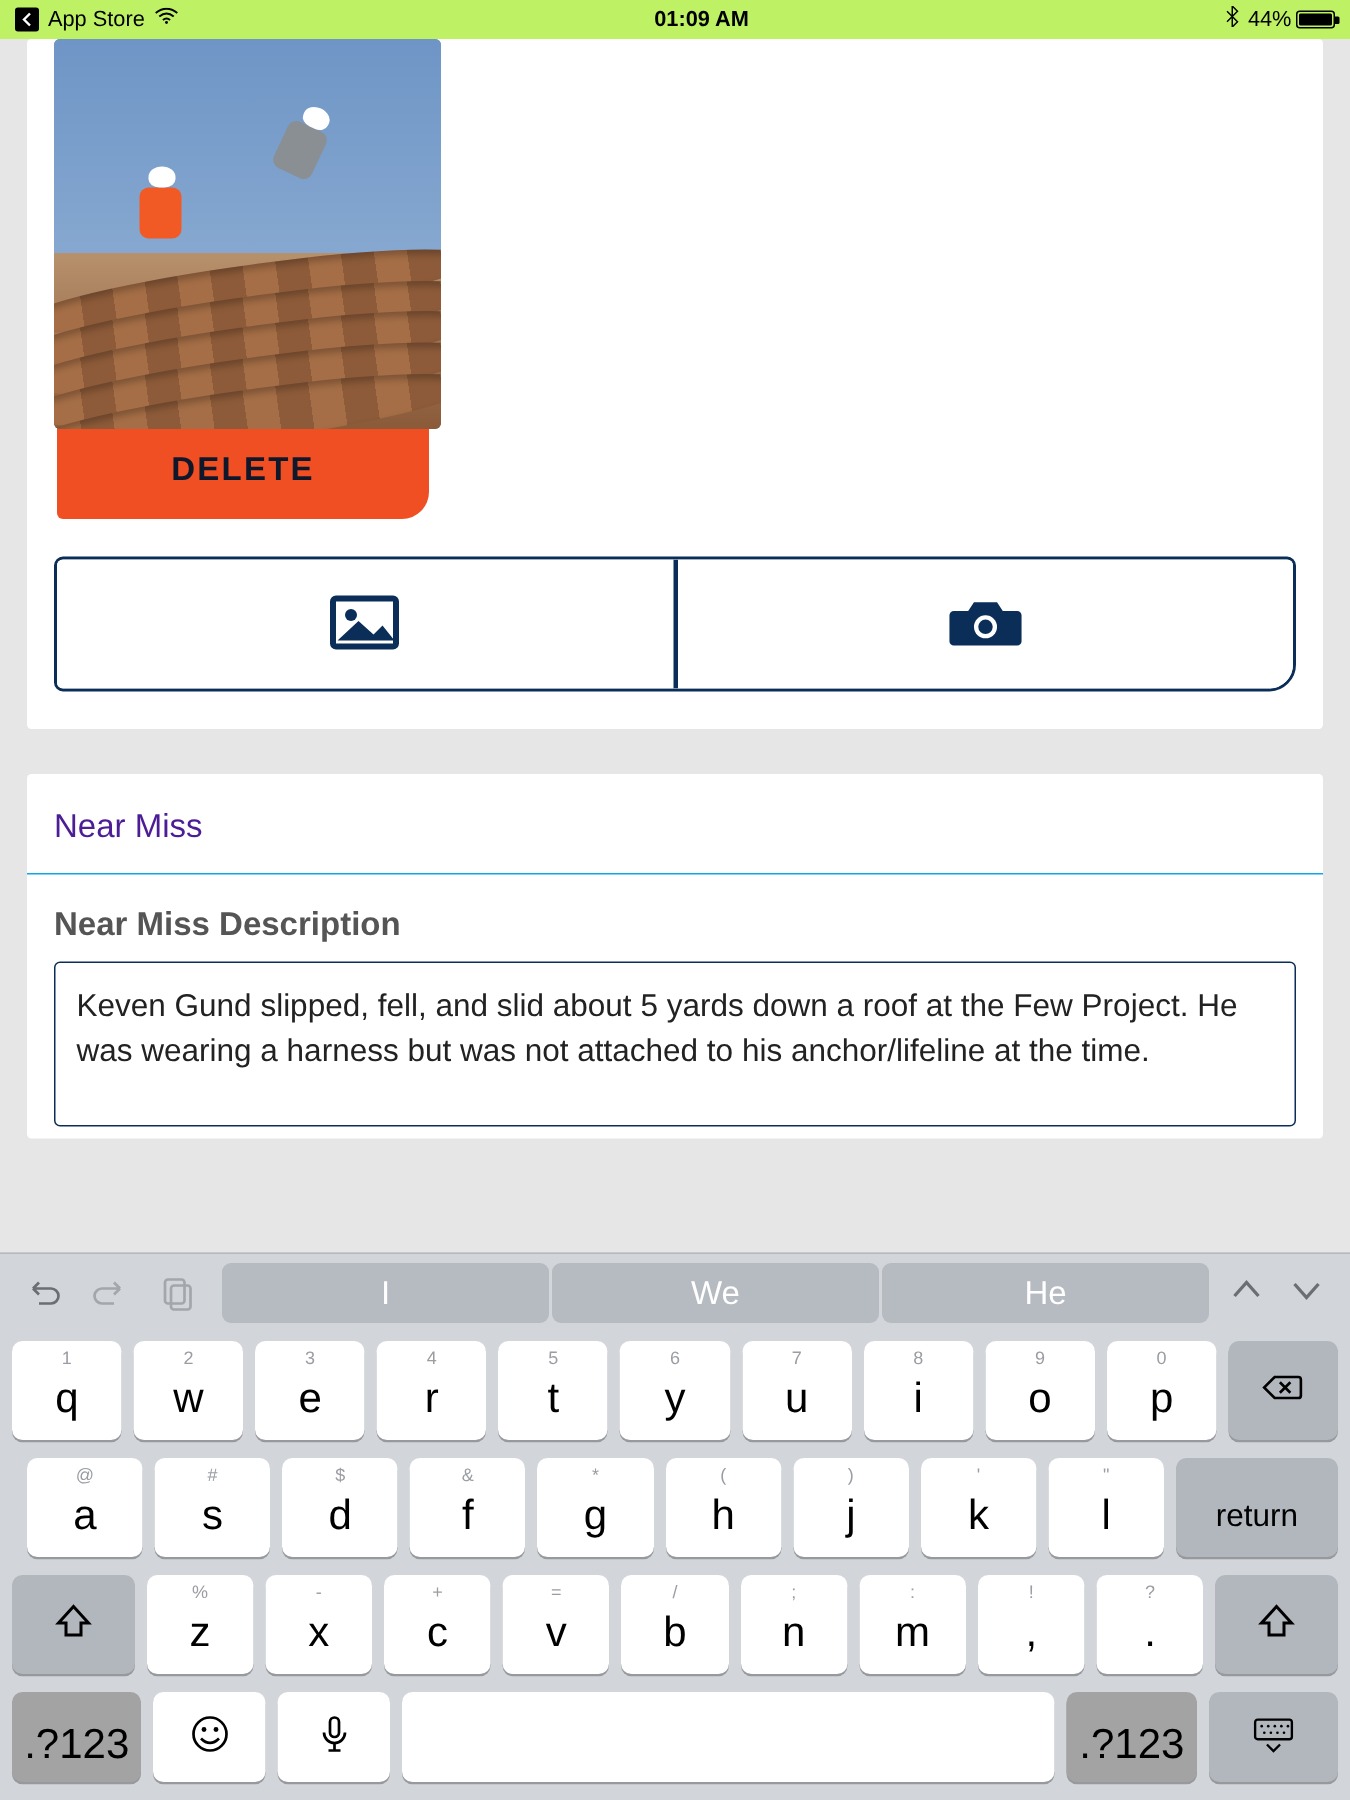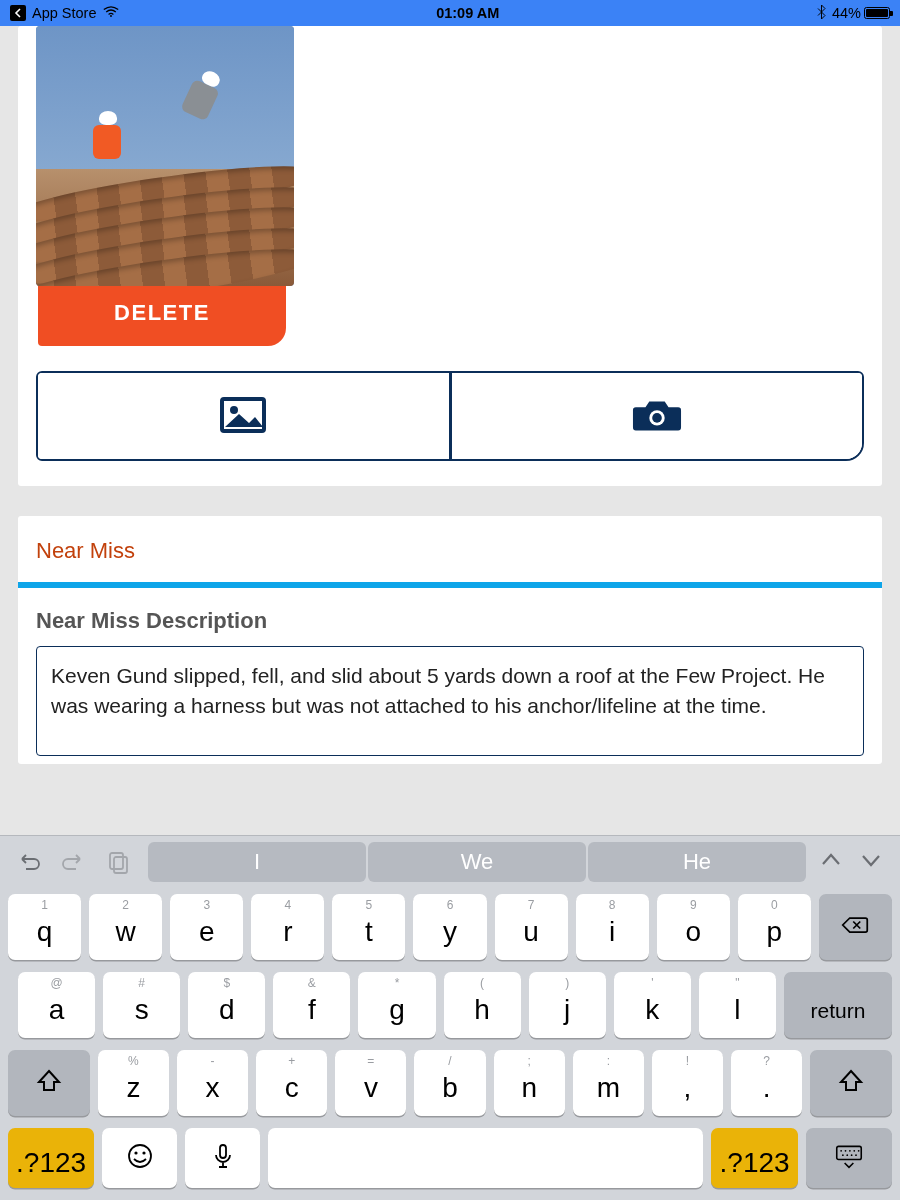--- a/index.html
+++ b/index.html
@@ -1,42 +1,42 @@
 <!DOCTYPE html>
 <html><head>
 <meta charset="utf-8">
 <style>
   * { box-sizing: border-box; margin: 0; padding: 0; }
   html, body { width: 900px; height: 1200px; font-family: -apple-system, "Helvetica Neue", Arial, sans-serif; background: #d9d9dd; overflow: hidden; }
   
-  .status-bar { height: 26px; background: #3b82f6; display: flex; align-items: center; justify-content: space-between; padding: 0 10px; font-size: 14.5px; color: #000; }
+  .status-bar { height: 26px; background: #bef264; display: flex; align-items: center; justify-content: space-between; padding: 0 10px; font-size: 14.5px; color: #000; }
   .status-left, .status-right { display: flex; align-items: center; gap: 6px; }
   .status-center { font-weight: 600; }
   .back-square { width: 16px; height: 16px; background:#000; border-radius:2px; display:flex; align-items:center; justify-content:center; }
   .back-square svg { width:10px; height:10px; fill:#fff; }
   .wifi-icon svg { width:16px; height:12px; }
   .bt-icon svg { width:9px; height:14px; }
   .battery { display:flex; align-items:center; gap:3px; }
   .battery-body { width:26px; height:12px; border:1.3px solid #000; border-radius:2.5px; position:relative; }
   .battery-body::after { content:""; position:absolute; right:-4px; top:3px; width:2.5px; height:5px; background:#000; border-radius:0 1px 1px 0; }
   .battery-fill { position:absolute; left:1px; top:1px; bottom:1px; right:1px; background:#000; border-radius:1px; }
   
   .page { background:#e6e6e6; height: calc(100% - 26px - 365px); overflow:hidden; }
   .card { background:#fff; margin: 0 18px; border-radius: 3px; }
   .photo-card { padding-top: 0; padding-bottom: 25px; }
   .thumb-wrap { padding: 0 0 0 18px; }
   .thumb { width: 258px; height: 260px; border-radius: 4px; overflow:hidden; background:#6a8fbd; position:relative; }
   .roof-scene { position:absolute; inset:0; }
-  .delete-btn { width: 248px; margin-left: 20px; margin-top: -6px; height: 66px; border: none; border-radius: 0 0 18px 4px; background:#f04e23; color:#ffffff; font-size:22px; font-weight:600; letter-spacing:1.5px; cursor:pointer; }
+  .delete-btn { width: 248px; margin-left: 20px; margin-top: -6px; height: 66px; border: none; border-radius: 0 0 18px 4px; background:#f04e23; color:#0f172a; font-size:22px; font-weight:600; letter-spacing:1.5px; cursor:pointer; }
   .media-row { margin: 25px 18px 0; display:flex; border:2.5px solid #0b2e59; border-radius: 6px 6px 18px 6px; overflow:hidden; height: 90px; }
   .media-btn { flex:1; background:#fff; border:none; display:flex; align-items:center; justify-content:center; cursor:pointer; }
   .media-btn + .media-btn { border-left:3px solid #0b2e59; }
   .media-btn svg { width:50px; height:40px; fill:#0b2e59; }
   .section-card { margin-top: 30px; padding: 0; }
-  .section-title { font-size:22px; color:#c2410c; padding: 22px 18px 18px; border-bottom:6px solid #0ea5e9; }
+  .section-title { font-size:22px; color:#4c1d95; padding: 22px 18px 18px; border-bottom:1px solid #0ea5e9; }
   .desc-block { padding: 20px 18px 8px; }
   .desc-label { font-size:22px; font-weight:600; color:#555; margin-bottom: 12px; }
   .desc-row { display:flex; gap:20px; align-items:stretch; }
   .desc-input { flex:1; border:1.5px solid #0b2e59; border-radius:4px; padding:14px 14px; font-size:21px; line-height:1.45; color:#222; font-family:inherit; resize:none; height:110px; }
   .save-btn { width:142px; border:1.5px solid #f04e23; background:#fff; color:#f04e23; font-size:24px; font-weight:700; letter-spacing:1px; border-radius: 4px 4px 18px 4px; cursor:pointer; }
   .counter { text-align:right; font-size:20px; color:#666; padding: 10px 18px 0 0; }
   
   .keyboard { position:absolute; bottom:0; left:0; right:0; width:900px; height:365px; background:#d2d5da; border-top:1px solid #b5b8bd; font-family:-apple-system, Helvetica, Arial, sans-serif; user-select:none; }
   .kb-top { height:52px; display:flex; align-items:center; padding:0 12px; gap:10px; }
   .kb-tool { width:34px; height:34px; display:flex; align-items:center; justify-content:center; color:#6b6e73; }
@@ -53,21 +53,21 @@
   .row1 .key { flex:1; }
   .row1 .key.func { flex:1; }
   .row2 { padding-left: 18px; }
   .row2 .key { flex:1; }
   .row2 .key.return { flex:1.4; background:#b2b6bd; }
   .row2 .key.return .main { font-size:21px; }
   .row3 .key { flex:1; }
   .row3 .shift { flex:1.15; background:#b2b6bd; }
   .row4 { }
   .row4 .key { height:60px; }
-  .row4 .symkey { flex:1.15; background:#eab308;justify-content:center; }
+  .row4 .symkey { flex:1.15; background:#a3a3a3;justify-content:center; }
   .row4 .icon-key { flex:1; }
   .row4 .space { flex:5.8; }
   .row4 .kb-toggle { flex:1.15; background:#b2b6bd; }
   .key svg { width:28px; height:28px; }
   .backspace svg path { stroke:#000; stroke-width:2; fill:none; }
   
   .sky { position:absolute; inset:0; background:linear-gradient(#6e95c6 0%, #86a8d0 55%, #b7906c 55%, #8a5a39 100%); }
   .tile-band { position:absolute; left:-10%; right:-10%; height:34px; background:repeating-linear-gradient(90deg,#8d5b39 0 22px,#a56e46 22px 44px); border-radius:50%/18px; transform:rotate(-8deg); box-shadow:0 3px 5px rgba(0,0,0,.25) inset; }
   .worker { position:absolute; }
   .wk-head { width:18px; height:14px; background:#fff; border-radius:50% 50% 40% 40%; position:absolute; top:-14px; left:6px; }

